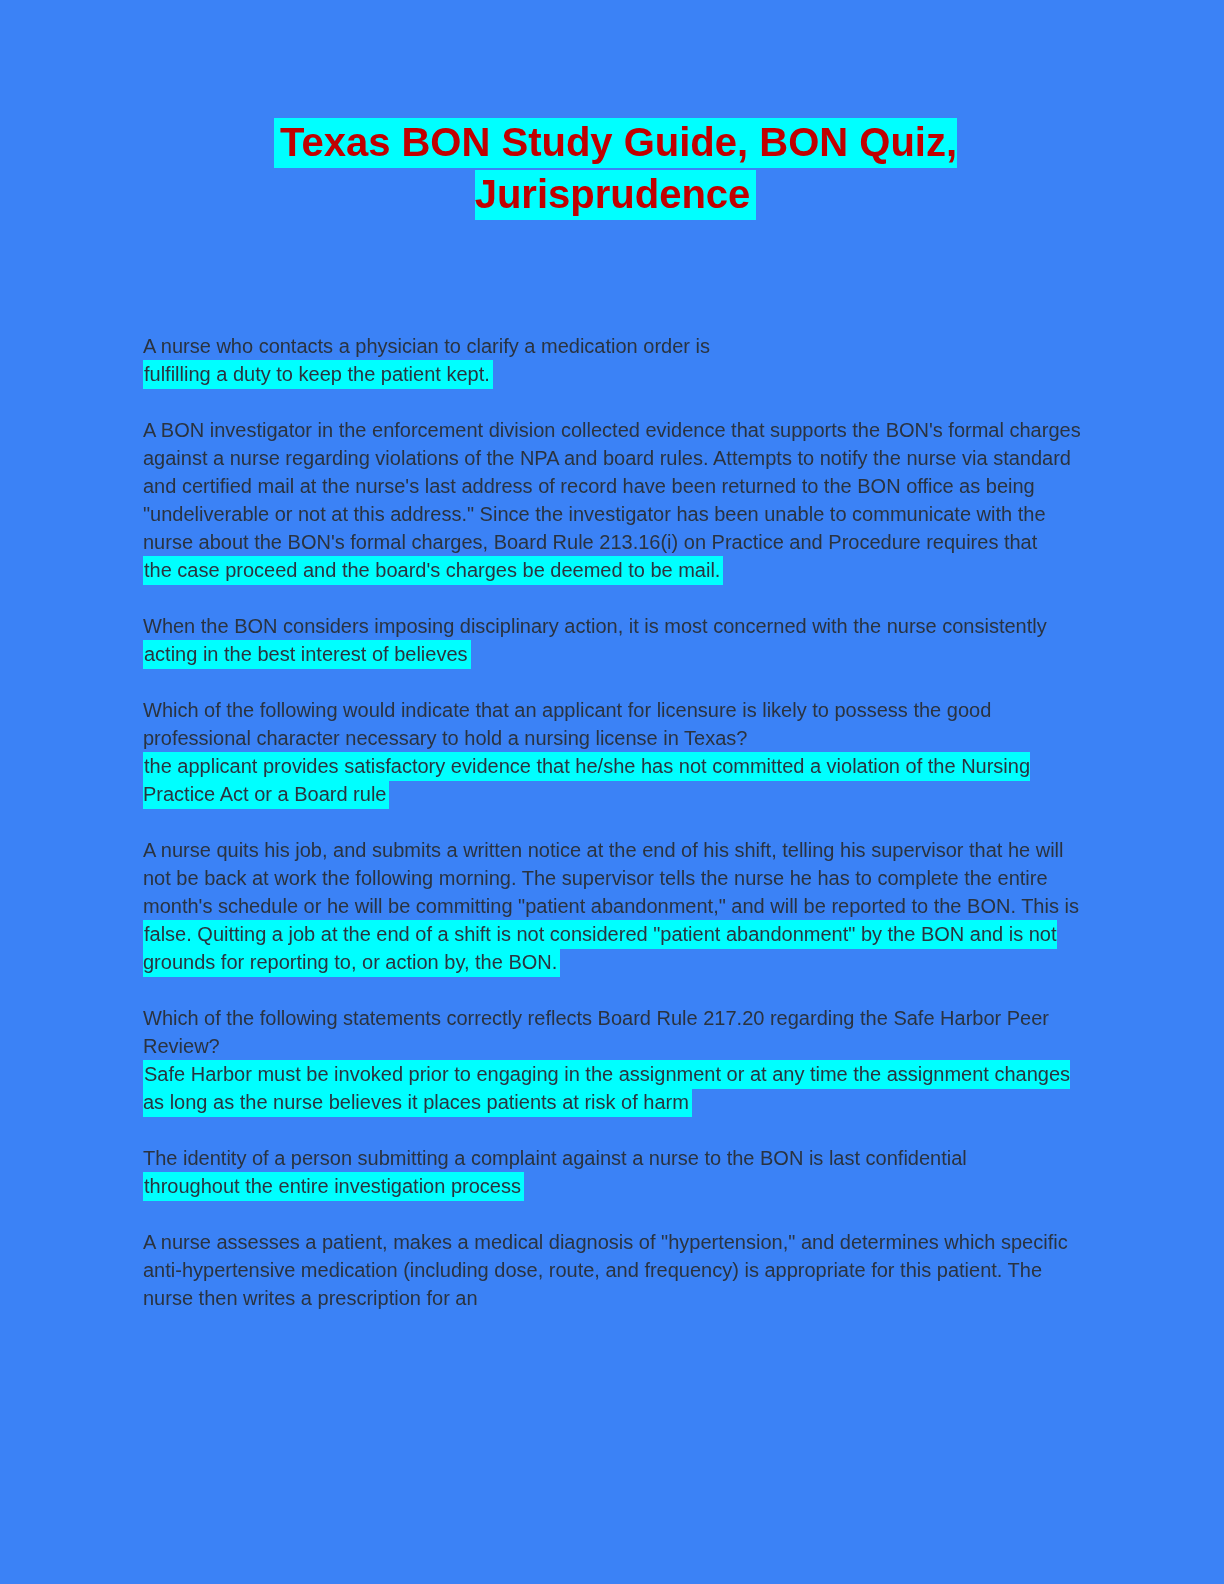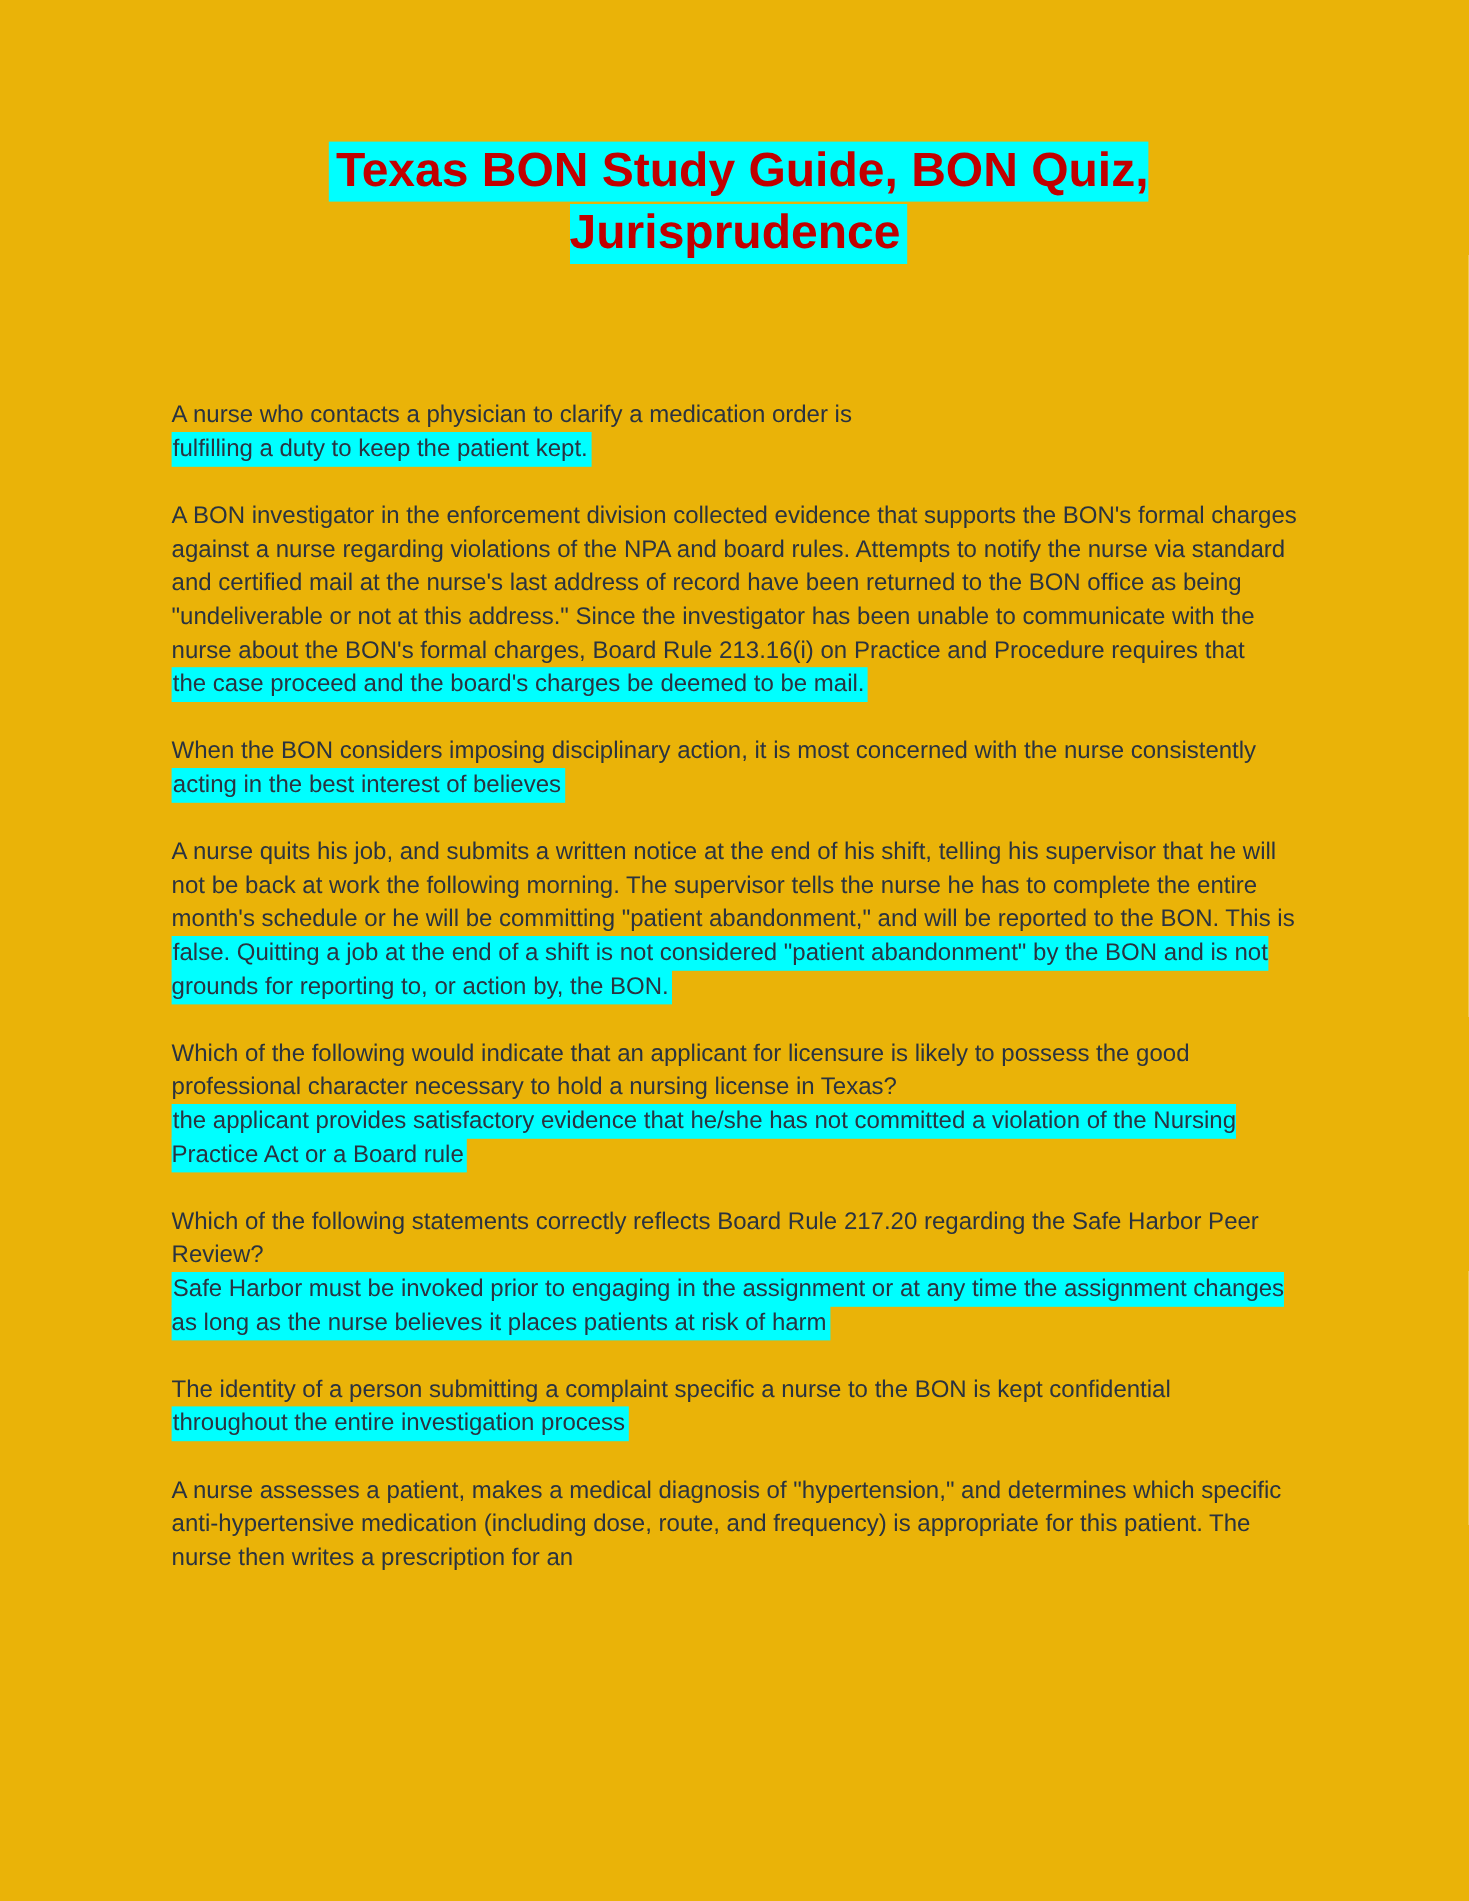--- a/index.html
+++ b/index.html
@@ -7,21 +7,21 @@
   body {
     width: 1224px;
     height: 1584px;
     font-family: "Liberation Sans", sans-serif;
     overflow: hidden;
     position: relative;
   }
   .page {
     width: 1224px;
     height: 1584px;
-    background: #eab308;
+    background: #3b82f6;
   }
   .content-col {
     margin-left: 143px;
     width: 945px;
   }
   .doc-title-wrap {
     padding-top: 116px;
     text-align: center;
   }
   .doc-title {
@@ -84,48 +84,48 @@
     <div class="question-line">
       <span class="question-text">When the BON considers imposing disciplinary action, it is most concerned with the nurse consistently</span>
     </div>
     <div class="answer-line">
       <span class="answer-text">acting in the best interest of believes</span>
     </div>
   </div>
 
   <div class="qa-block">
     <div class="question-line">
-      <span class="question-text">A nurse quits his job, and submits a written notice at the end of his shift, telling his supervisor that he will not be back at work the following morning. The supervisor tells the nurse he has to complete the entire month's schedule or he will be committing "patient abandonment," and will be reported to the BON. This is</span>
+      <span class="question-text">Which of the following would indicate that an applicant for licensure is likely to possess the good professional character necessary to hold a nursing license in Texas?</span>
     </div>
     <div class="answer-line">
-      <span class="answer-text">false. Quitting a job at the end of a shift is not considered "patient abandonment" by the BON and is not grounds for reporting to, or action by, the BON.</span>
+      <span class="answer-text">the applicant provides satisfactory evidence that he/she has not committed a violation of the Nursing Practice Act or a Board rule</span>
     </div>
   </div>
 
   <div class="qa-block">
     <div class="question-line">
-      <span class="question-text">Which of the following would indicate that an applicant for licensure is likely to possess the good professional character necessary to hold a nursing license in Texas?</span>
+      <span class="question-text">A nurse quits his job, and submits a written notice at the end of his shift, telling his supervisor that he will not be back at work the following morning. The supervisor tells the nurse he has to complete the entire month's schedule or he will be committing "patient abandonment," and will be reported to the BON. This is</span>
     </div>
     <div class="answer-line">
-      <span class="answer-text">the applicant provides satisfactory evidence that he/she has not committed a violation of the Nursing Practice Act or a Board rule</span>
+      <span class="answer-text">false. Quitting a job at the end of a shift is not considered "patient abandonment" by the BON and is not grounds for reporting to, or action by, the BON.</span>
     </div>
   </div>
 
   <div class="qa-block">
     <div class="question-line">
       <span class="question-text">Which of the following statements correctly reflects Board Rule 217.20 regarding the Safe Harbor Peer Review?</span>
     </div>
     <div class="answer-line">
       <span class="answer-text">Safe Harbor must be invoked prior to engaging in the assignment or at any time the assignment changes as long as the nurse believes it places patients at risk of harm</span>
     </div>
   </div>
 
   <div class="qa-block">
     <div class="question-line">
-      <span class="question-text">The identity of a person submitting a complaint specific a nurse to the BON is kept confidential</span>
+      <span class="question-text">The identity of a person submitting a complaint against a nurse to the BON is last confidential</span>
     </div>
     <div class="answer-line">
       <span class="answer-text">throughout the entire investigation process</span>
     </div>
   </div>
 
   <div class="qa-block">
     <div class="question-line">
       <span class="question-text">A nurse assesses a patient, makes a medical diagnosis of "hypertension," and determines which specific anti-hypertensive medication (including dose, route, and frequency) is appropriate for this patient. The nurse then writes a prescription for an</span>
     </div>

